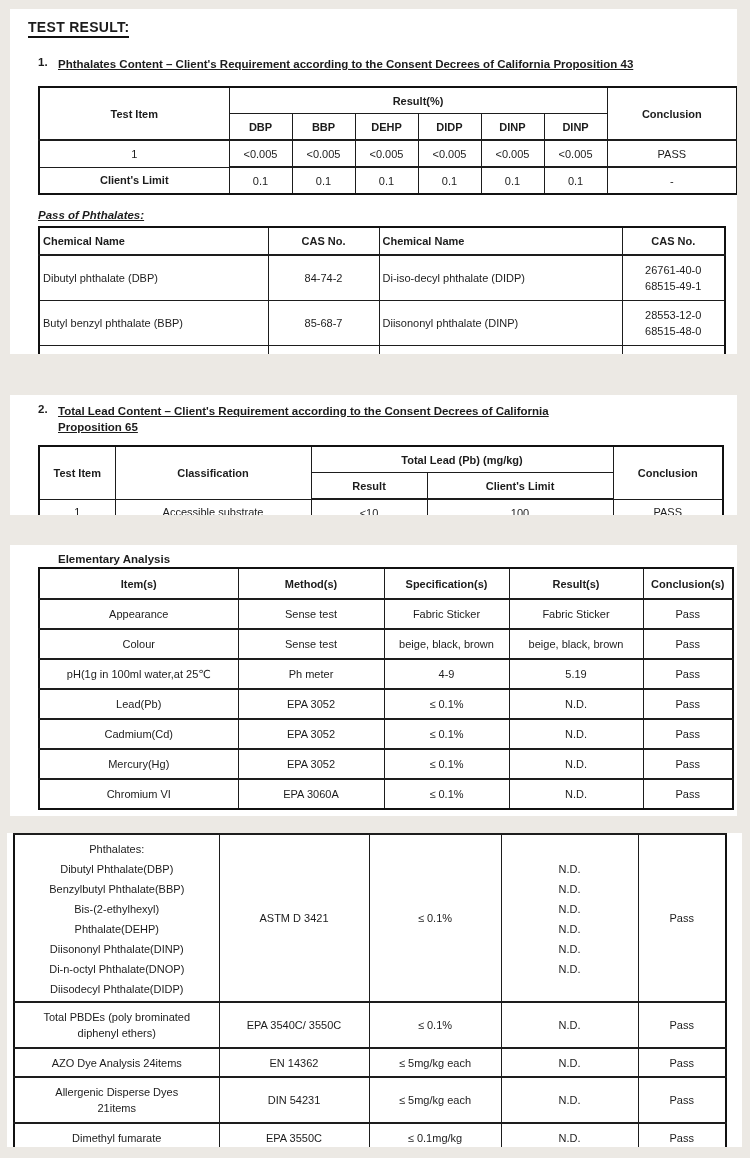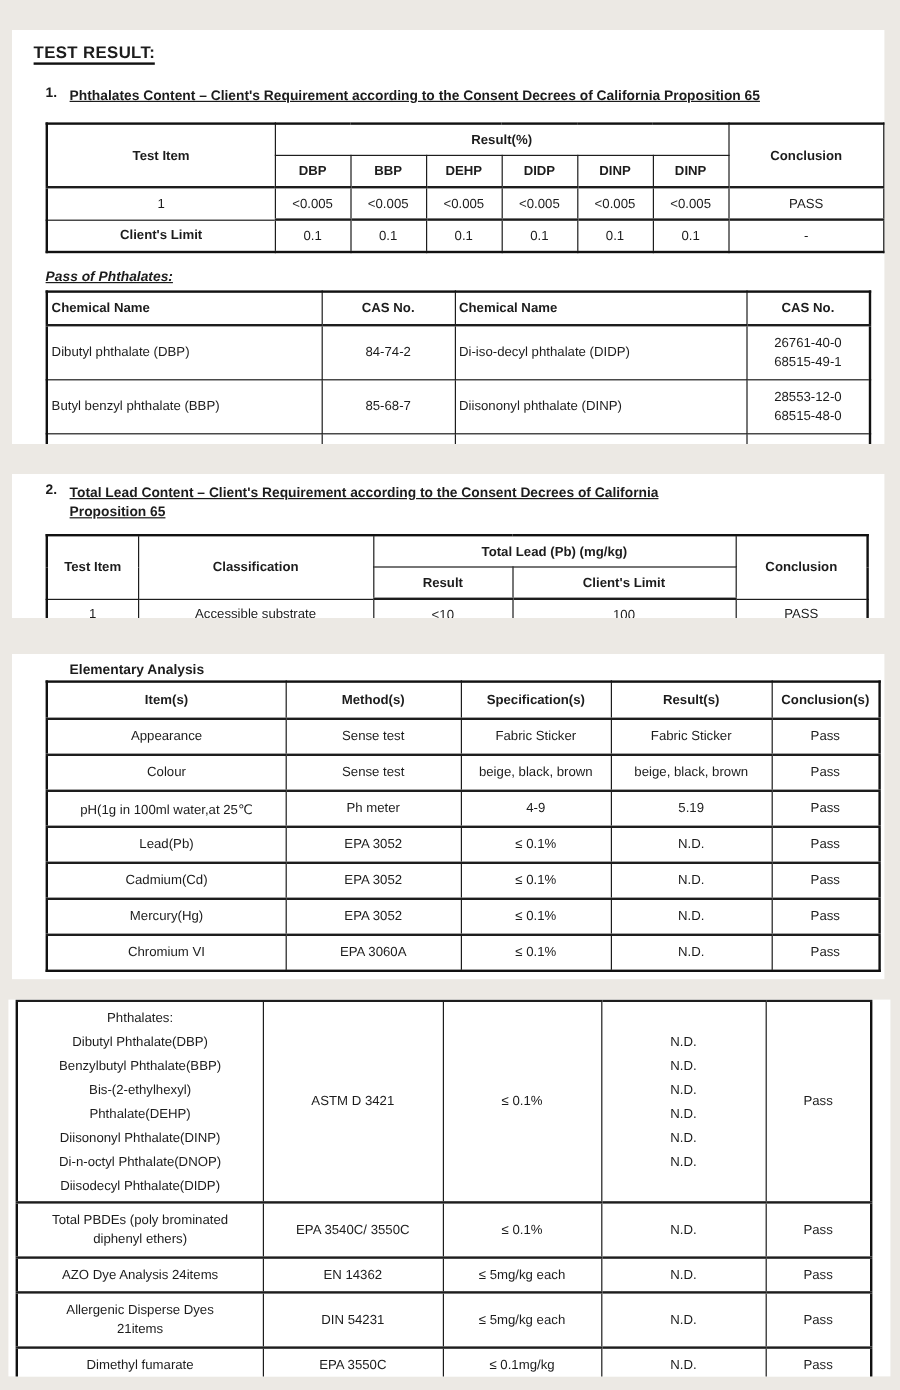--- a/index.html
+++ b/index.html
@@ -5,21 +5,21 @@
   html,body{margin:0;padding:0;}
   body{
     width:750px;height:1158px;
     background:#ece9e4;
     font-family:"Liberation Sans","DejaVu Sans",sans-serif;
     color:#1c1c1c;
     position:relative;
     font-size:11px;
   }
   .panel{position:absolute;background:#ffffff;left:10px;width:727px;overflow:hidden;}
-  #panel1{top:25px;height:345px;}
+  #panel1{top:9px;height:345px;}
   #panel2{top:395px;height:120px;}
   #panel3{top:545px;height:271px;}
   #panel4{top:833px;left:7px;width:735px;height:314px;}
 
   .doc-title{
     display:inline-block;margin:10px 0 0 18px;
     font-size:14px;font-weight:bold;letter-spacing:.3px;
     border-bottom:2px solid #111;padding-bottom:1px;
   }
   .num-heading{display:flex;margin:18px 0 0 28px;font-size:11.5px;font-weight:bold;}
@@ -60,21 +60,21 @@
   #t5 tr.tall2 td{height:40px;}
 </style>
 </head>
 <body>
 
 <div class="panel" id="panel1">
   <span class="doc-title">TEST RESULT:</span>
 
   <div class="num-heading">
     <span class="num">1.</span>
-    <span class="txt">Phthalates Content – Client's Requirement according to the Consent Decrees of California Proposition 65</span>
+    <span class="txt">Phthalates Content – Client's Requirement according to the Consent Decrees of California Proposition 43</span>
   </div>
 
   <table id="t1" class="outer">
     <colgroup>
         <col style="width:190px">
         <col style="width:63px">
         <col style="width:63px">
         <col style="width:63px">
     <col style="width:63px">
         <col style="width:63px">

